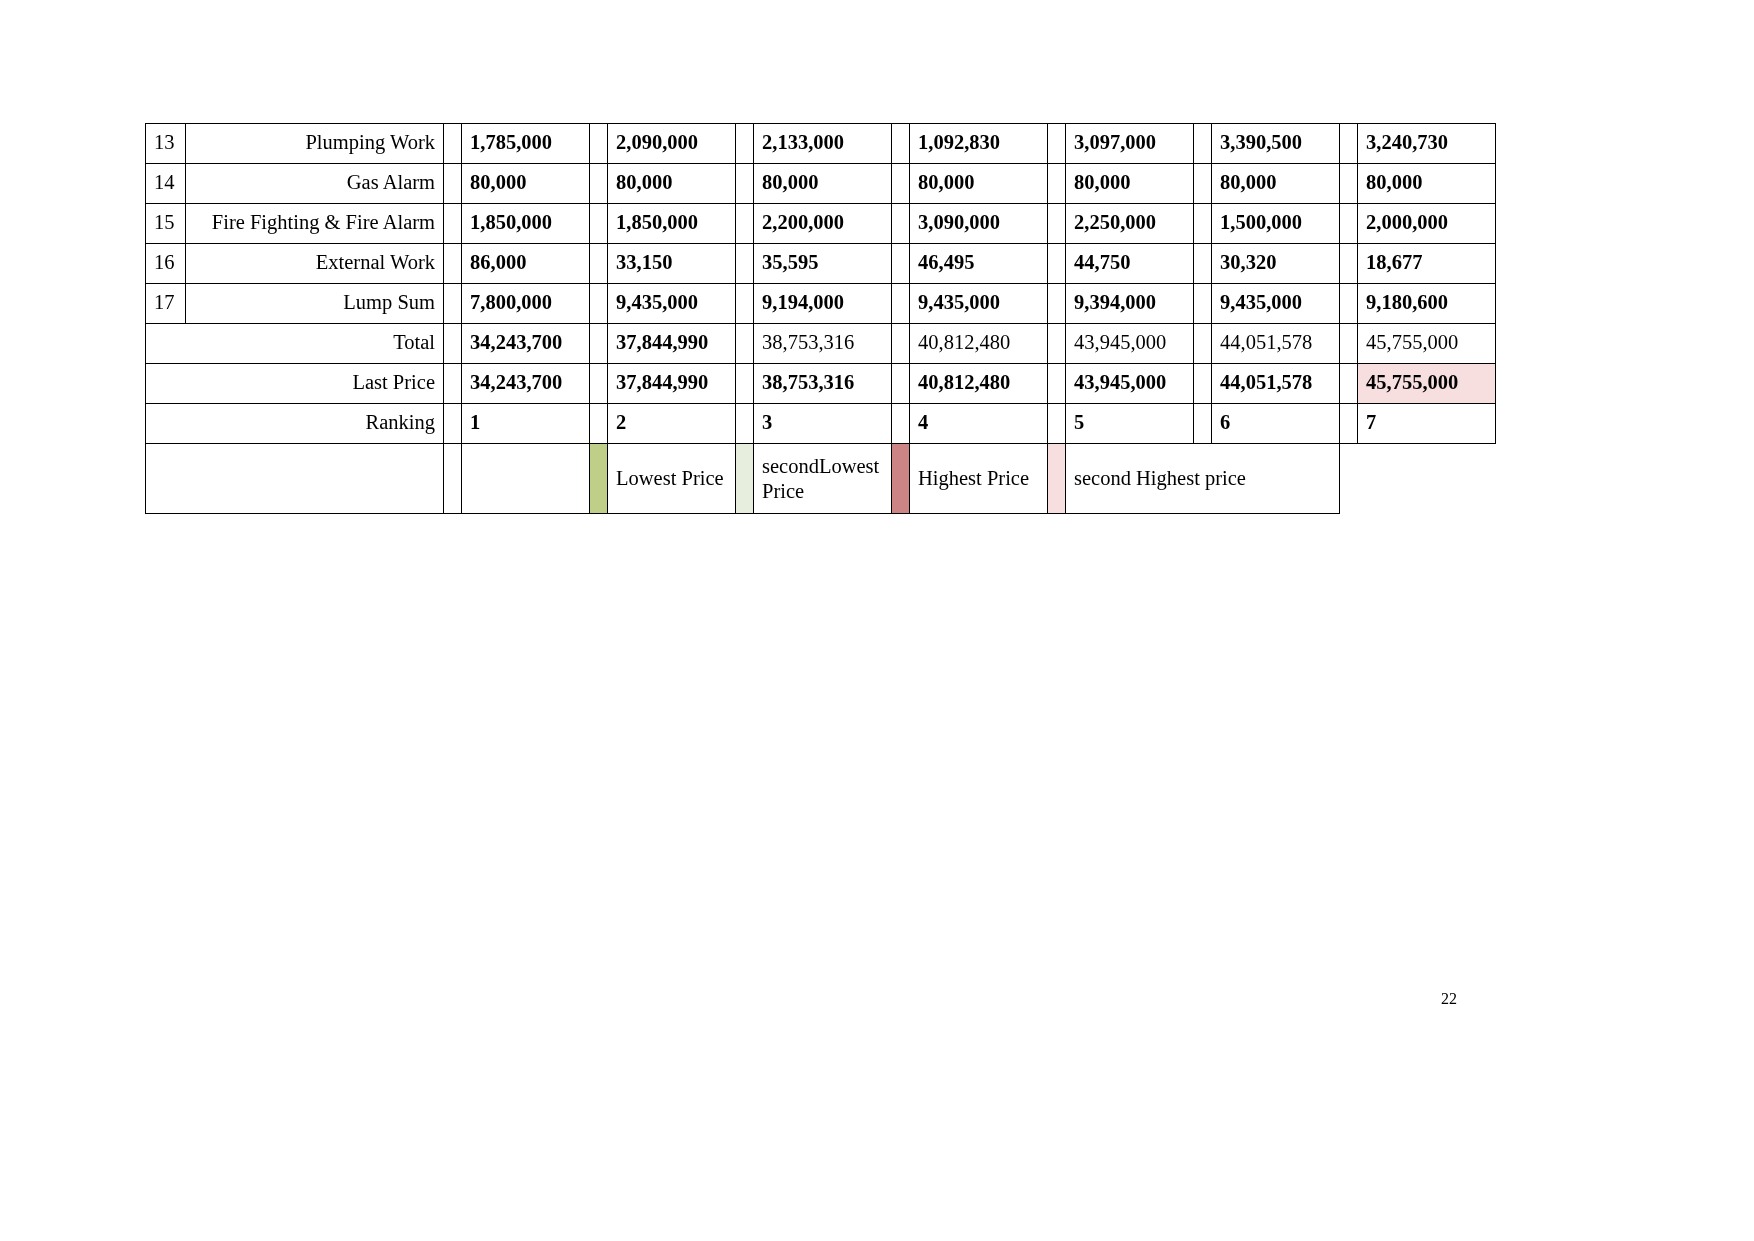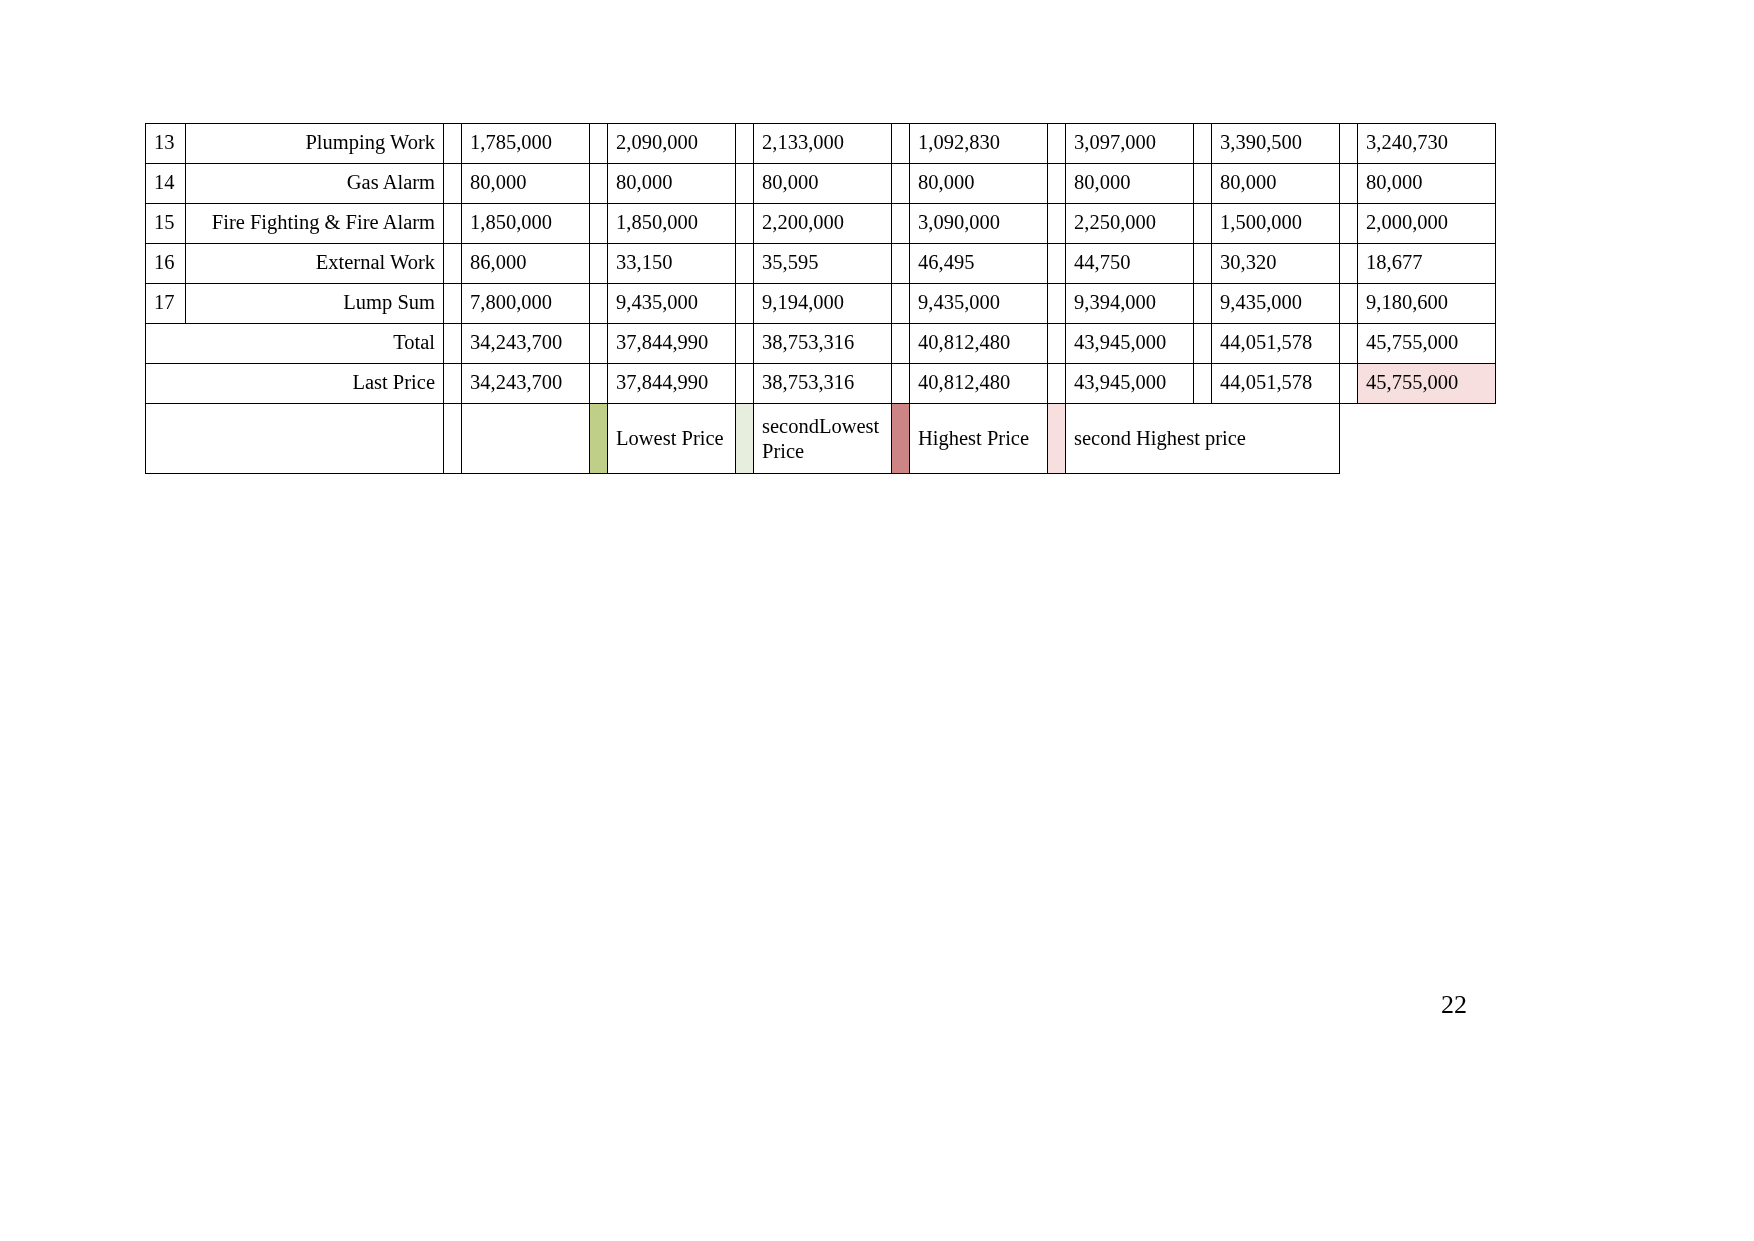--- a/index.html
+++ b/index.html
@@ -32,21 +32,21 @@
 
   table.bid td{
     border:1.6px solid #000;
     padding:6px 8px 6px 8px;
     vertical-align:top;
     height:34px;
     background:#fff;
     box-sizing:border-box;
   }
   td.gapcell{border:none;background:transparent;padding:0;}
-  td.b{font-weight:normal;}
+  td.b{font-weight:bold;}
   td.num{text-align:left;}
   td.rowlabel{font-weight:normal;text-align:right;}
   td.idx{text-align:left;padding-left:9px;}
   td.desc{text-align:right;}
 
   
   tr.item td{height:40px;}
   tr.sum td{height:40px;}
   tr.legend td{height:70px;vertical-align:middle;}
 
@@ -57,21 +57,21 @@
   td.sw{padding:0;border:1.6px solid #000;}
   td.legendtext{border:1.6px solid #000;text-align:left;padding-left:10px;vertical-align:middle;}
   td.legendblank{border:1.6px solid #000;}
 
   .hl-pink{background:#f7dfe0 !important;}
 
   .pagenum{
     position:absolute;
     left:1441px;
     top:972px;
-    font-size:26px;
+    font-size:16px;
     font-family:"Liberation Serif", serif;
   }
 
   .legend-two-line{display:block;}
   .legend-line1{display:block;text-align:justify;text-align-last:justify;}
   .legend-line2{display:block;text-align:left;}
 </style>
 </head>
 <body>
 
@@ -223,20 +223,37 @@
         <td class="num b">40,812,480</td>
         <td class="gapcell"></td>
         <td class="num b">43,945,000</td>
         <td class="gapcell"></td>
         <td class="num b">44,051,578</td>
         <td class="gapcell"></td>
         <td class="num b hl-pink" style="background: rgb(247, 223, 224);">45,755,000</td>
       </tr>
 
 
+      <tr class="sum">
+        <td class="rowlabel mergedlabel" colspan="2">Ranking</td>
+        <td class="gapcell"></td>
+        <td class="num b">1</td>
+        <td class="gapcell"></td>
+        <td class="num b">2</td>
+        <td class="gapcell"></td>
+        <td class="num b">3</td>
+        <td class="gapcell"></td>
+        <td class="num b">4</td>
+        <td class="gapcell"></td>
+        <td class="num b">5</td>
+        <td class="gapcell"></td>
+        <td class="num b">6</td>
+        <td class="gapcell"></td>
+        <td class="num b">7</td>
+      </tr>
 
       <tr class="legend">
         <td class="legendblank" colspan="2"></td>
         <td class="gapcell"></td>
         <td class="legendblank"></td>
 
         <td class="sw" id="sw0" style="background: rgb(191, 207, 135);"></td>
         <td class="legendtext">Lowest Price</td>
 
         <td class="sw" id="sw1" style="background: rgb(232, 238, 222);"></td>

